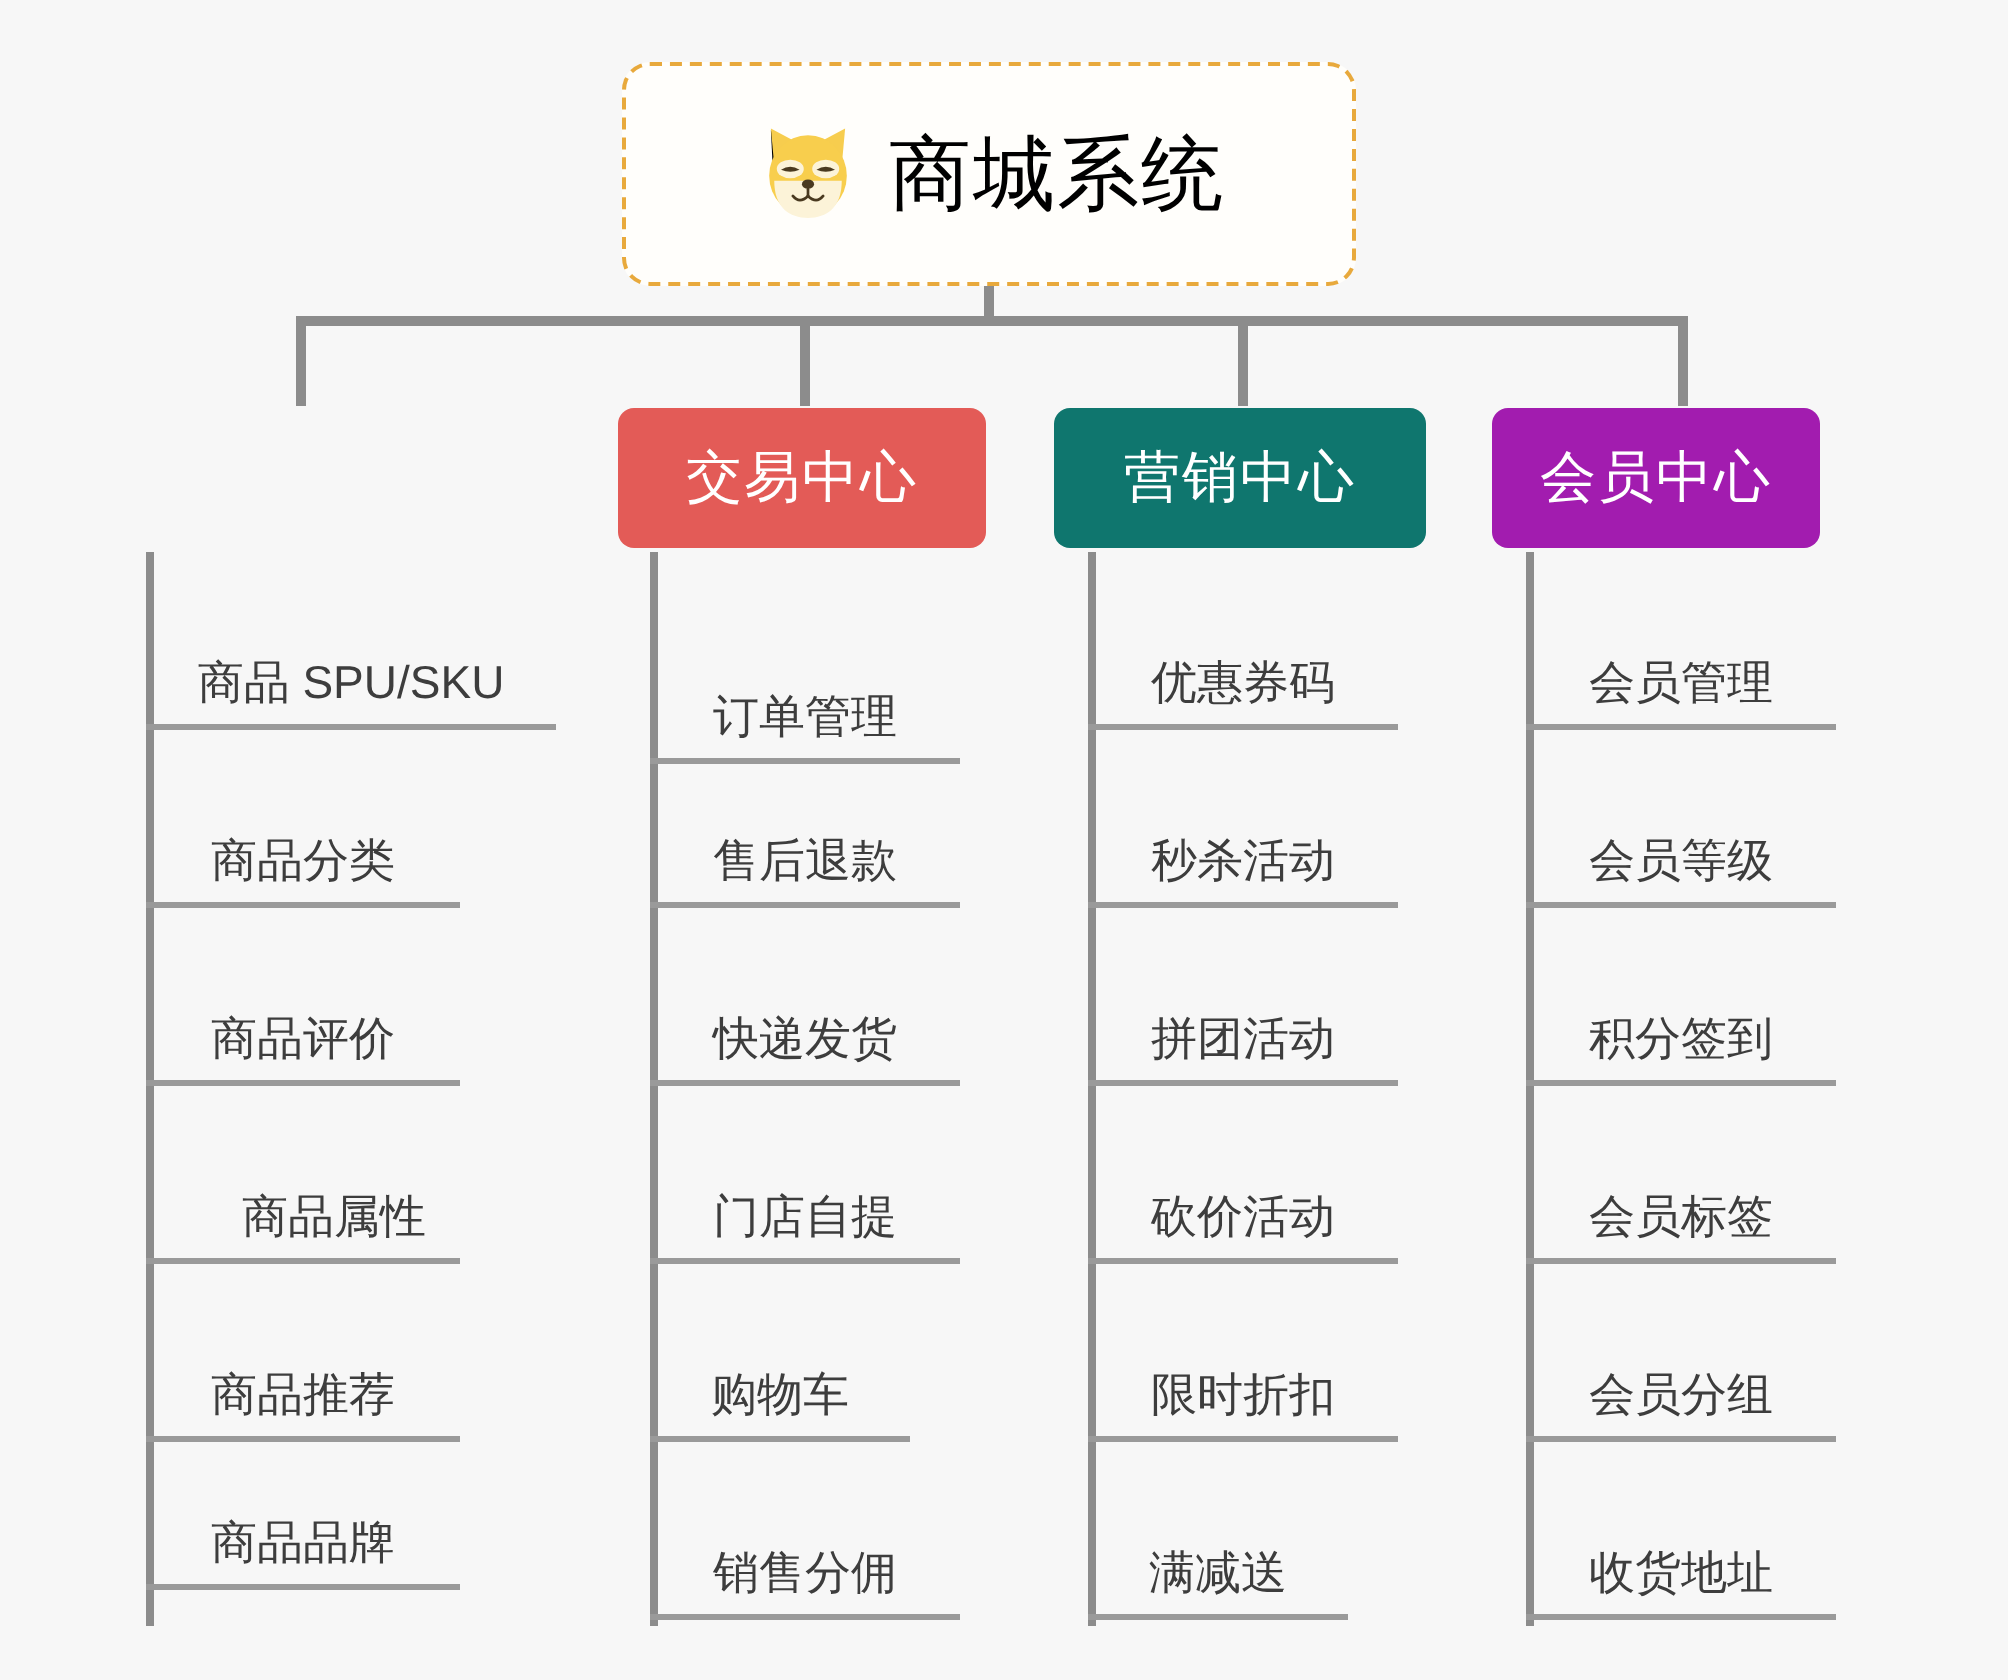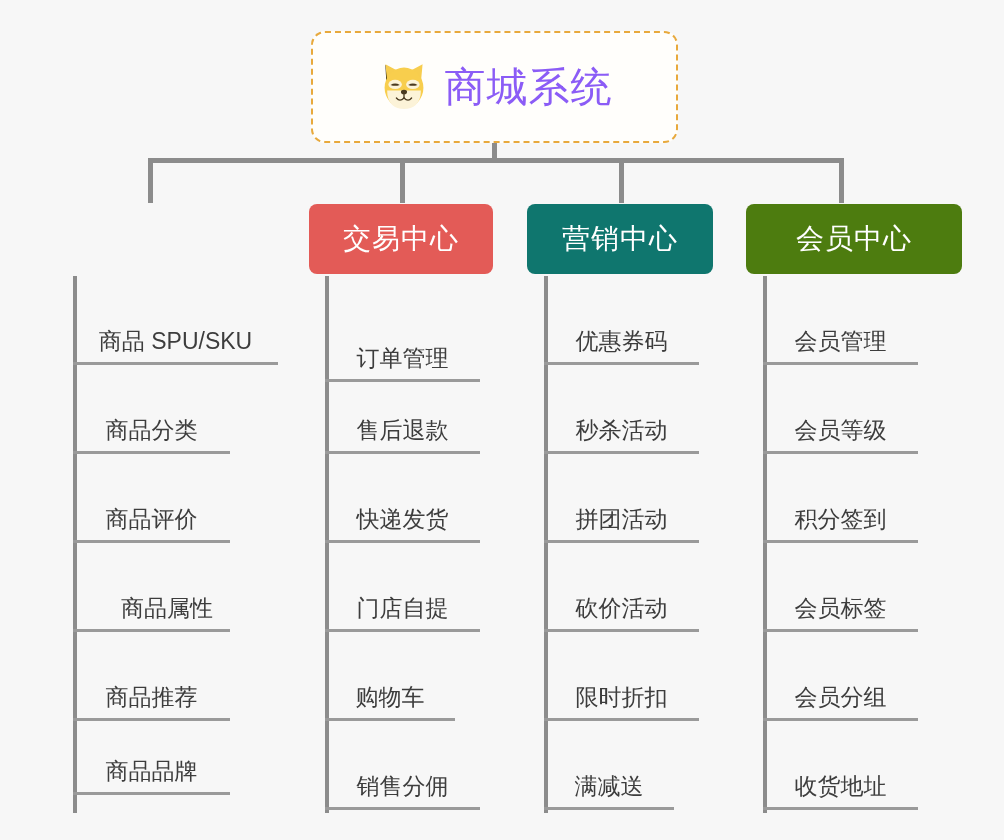--- a/index.html
+++ b/index.html
@@ -37,21 +37,21 @@
     gap: 14px;
   }
   .root-icon {
     width: 54px;
     height: 54px;
     flex: 0 0 auto;
     display: block;
   }
   .root-title {
     font-size: 41px;
-    color: #8b5cf6;
+    color: #000000;
     letter-spacing: 1px;
     line-height: 1;
     white-space: nowrap;
   }
 
   
   .line {
     position: absolute;
     background: #8c8c8c;
   }
@@ -142,21 +142,21 @@
   <div class="line v-line" style="left:400px; top:158px; height:45px;"></div>
   <div class="line v-line" style="left:619px; top:158px; height:45px;"></div>
   <div class="line v-line" style="left:839px; top:158px; height:45px;"></div>
 
   <div class="cat-box" style="left:309px; top:204px; width:184px; background:#e35b57;">
     <span>交易中心</span>
   </div>
   <div class="cat-box" style="left:527px; top:204px; width:186px; background:#0f766e;">
     <span>营销中心</span>
   </div>
-  <div class="cat-box" style="left:746px; top:204px; width:216px; background:#4d7c0f;justify-content:center;">
+  <div class="cat-box" style="left:746px; top:204px; width:164px; background:#a21caf;justify-content:center;">
     <span>会员中心</span>
   </div>
 
   <div class="leaf-col" style="left:73px;">
     <div class="leaf-spine" style="height:537px;"></div>
     <div class="leaf-item" style="top:0px;   width:205px;">
         <span class="leaf-label">商品 SPU/SKU</span>
       </div>
     <div class="leaf-item" style="top:89px;  width:157px;">
         <span class="leaf-label">商品分类</span>

